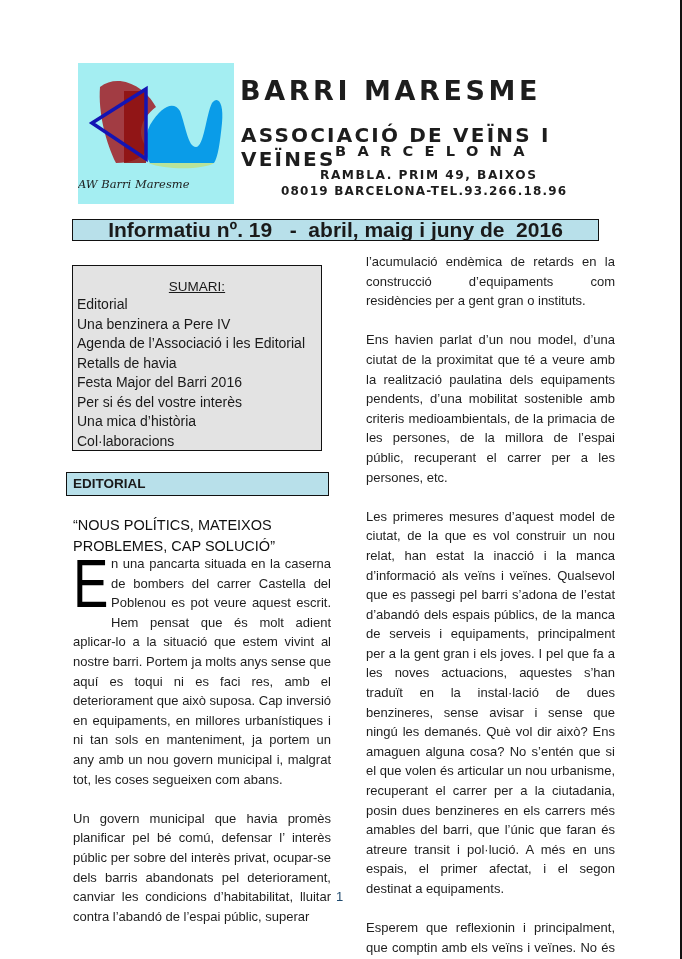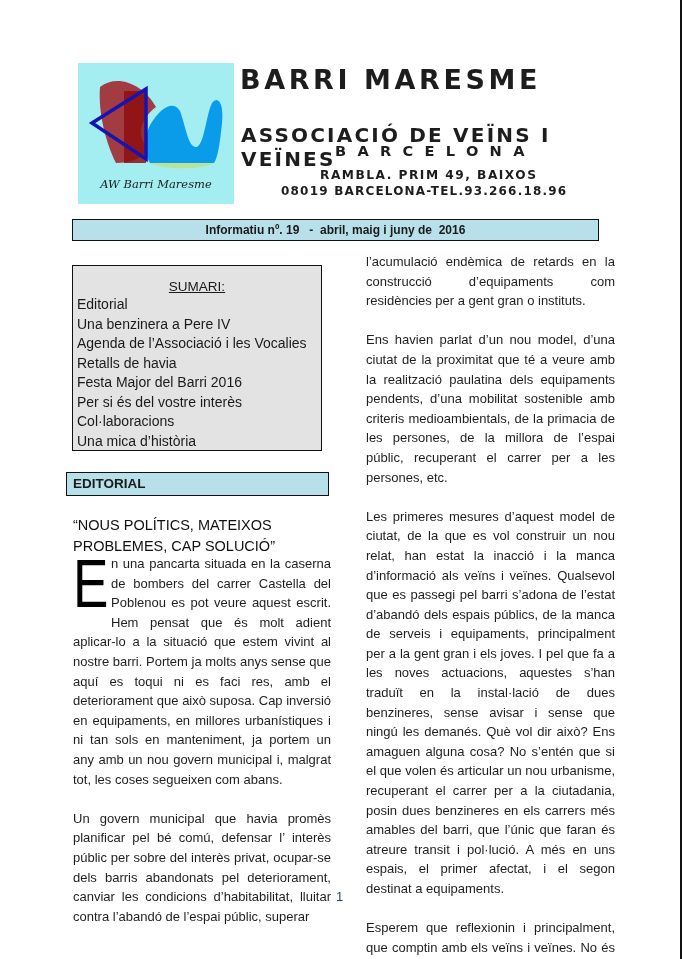--- a/index.html
+++ b/index.html
@@ -6,37 +6,37 @@
   body {
     width: 682px; height: 959px; position: relative; overflow: hidden;
     background: #ffffff; font-family: "DejaVu Sans", sans-serif; color: #1a1a1a;
   }
   .right-edge { position: absolute; left: 680px; top: 0; width: 2px; height: 959px; background: #111; }
 
   
   .logo { position: absolute; left: 78px; top: 63px; width: 156px; height: 141px; background: #a4eef2; overflow: hidden; }
   .logo svg { position: absolute; left: 0; top: 0; }
   .logo-caption {
-    position: absolute; left: 0; width: 156px; top: 114px; text-align: center;
+    position: absolute; left: 0; width: 156px; top: 114px; text-align: left;
     font-family: "DejaVu Serif", serif; font-style: italic; font-size: 11.5px; color: #1b1b1b;
   }
 
   
   .mast { position: absolute; left: 238px; width: 400px; text-align: left; font-family: "DejaVu Sans", sans-serif; font-weight: bold; color: #1d1d1d; }
-  .mast-title { top: 64px; font-size: 27px; letter-spacing: 3.6px; left: 240px; }
+  .mast-title { top: 75px; font-size: 27px; letter-spacing: 3.6px; left: 240px; }
   .mast-assoc { top: 123px; font-size: 20px; letter-spacing: 2.2px; left: 241px; }
   .mast-city { top: 142px; font-size: 14.6px; letter-spacing: 11.3px; left: 335px; }
   .mast-addr { top: 168px; font-size: 12.2px; letter-spacing: 1.5px; left: 320px; }
   .mast-tel { top: 184px; font-size: 12px; letter-spacing: 1.2px; left: 281px; }
 
   
   .issue-banner {
     position: absolute; left: 72px; top: 219px; width: 525px; height: 20px;
     background: #b8e0ea; border: 1.5px solid #111; box-sizing: content-box;
-    text-align: center; font-family: "Liberation Sans", sans-serif; font-size: 12px; font-weight: bold; line-height: 20px; color: #1a1a1a;
+    text-align: center; font-family: "Liberation Sans", sans-serif; font-size: 21px; font-weight: bold; line-height: 20px; color: #1a1a1a;
     white-space: pre;
   }
 
   
   .summary {
     position: absolute; left: 72px; top: 265px; width: 250px; height: 186px;
     background: #e3e3e3; border: 1.5px solid #111; box-sizing: border-box;
     font-family: "Liberation Sans", sans-serif;
   }
   .summary-title { text-align: center; font-size: 13.5px; text-decoration: underline; margin-top: 12px; line-height: 17px; color: #1a1a1a; }
@@ -93,26 +93,26 @@
 <div class="mast mast-addr">RAMBLA. PRIM 49, BAIXOS</div>
 <div class="mast mast-tel">08019 BARCELONA-TEL.93.266.18.96</div>
 
 <div class="issue-banner">Informatiu nº. 19   -  abril, maig i juny de  2016</div>
 
 <div class="summary">
   <div class="summary-title">SUMARI:</div>
   <ul class="summary-list">
     <li>Editorial</li>
     <li>Una benzinera a Pere IV</li>
-    <li>Agenda de l’Associació i les Vocalies</li>
+    <li>Agenda de l’Associació i les Editorial</li>
     <li>Retalls de havia</li>
     <li>Festa Major del Barri 2016</li>
     <li>Per si és del vostre interès</li>
+    <li>Una mica d’història</li>
     <li>Col·laboracions</li>
-    <li>Una mica d’història</li>
   </ul>
 </div>
 
 <div class="section-header">EDITORIAL</div>
 
 <div class="article-title">“NOUS POLÍTICS, MATEIXOS PROBLEMES, CAP SOLUCIÓ”</div>
 
 <div class="col col-left">
   <p><span class="dropcap">E</span><span>n una pancarta situada en la caserna de bombers del carrer Castella del Poblenou es pot veure aquest escrit. Hem pensat que és molt adient aplicar-lo a la situació que estem vivint al nostre barri. Portem ja molts anys sense que aquí es toqui ni es faci res, amb el deteriorament que això suposa. Cap inversió en equipaments, en millores urbanístiques i ni tan sols en manteniment, ja portem un any amb un nou govern municipal i, malgrat tot, les coses segueixen com abans.</span></p>
   <p>Un govern municipal que havia promès planificar pel bé comú, defensar l’ interès públic per sobre del interès privat, ocupar-se dels barris abandonats pel deteriorament, canviar les condicions d’habitabilitat, lluitar contra l’abandó de l’espai públic, superar</p>

